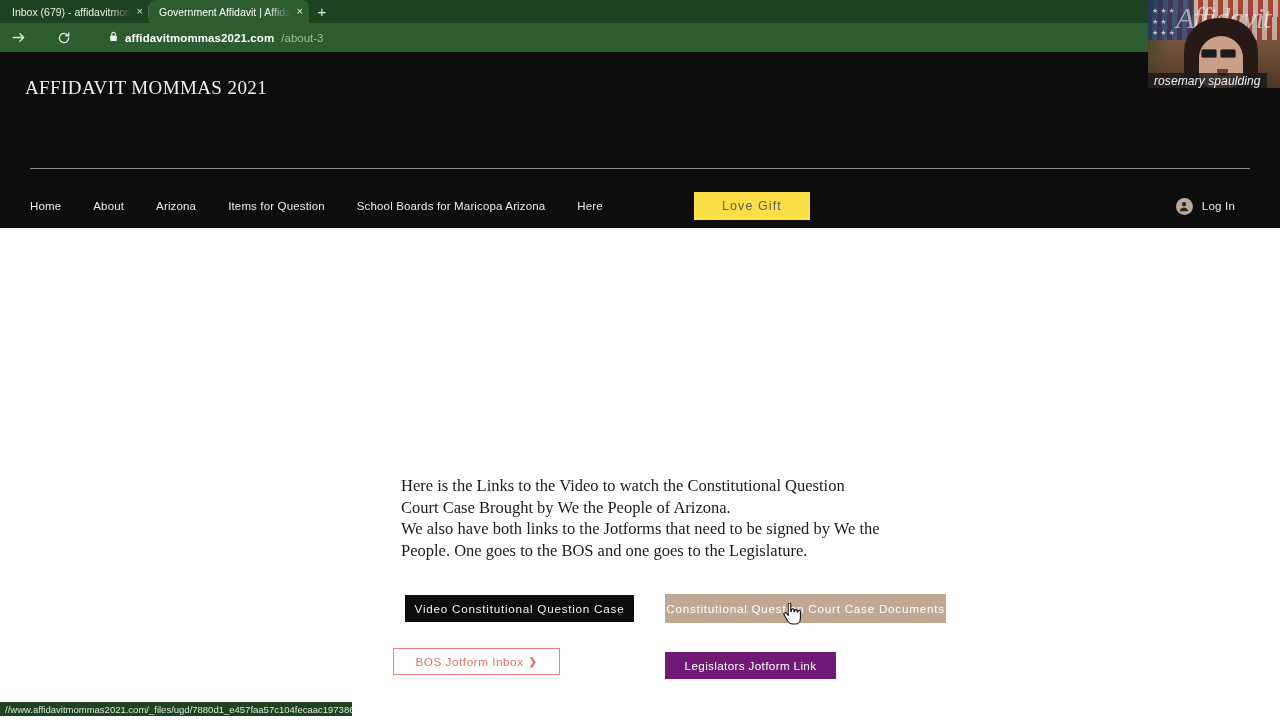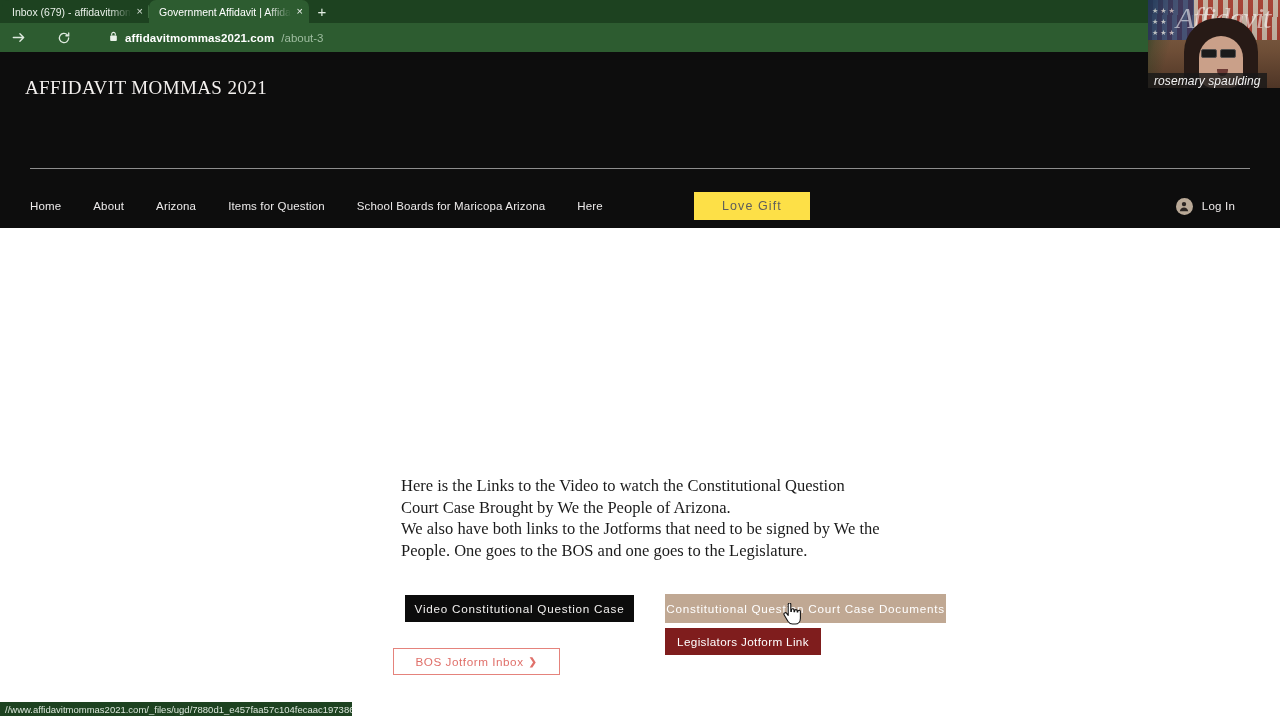--- a/index.html
+++ b/index.html
@@ -120,22 +120,22 @@
     left:665px; top:366px; width:281px; height:29px;
     background:#c0a893; color:#ffffff;
   }
   #btn-bos-jotform {
     left:393px; top:420px; width:167px; height:27px;
     background:#ffffff; color:#e0706a; border:1px solid #e5837c;
     gap:5px; letter-spacing:.55px;
   }
   #btn-bos-jotform .chev { font-size:10px; font-weight:bold; }
   #btn-legislators-jotform {
-    left:665px; top:400px; width:156px; height:27px;
-    background:#7f1d1d; color:#ffffff; letter-spacing:.35px;
+    left:665px; top:424px; width:171px; height:27px;
+    background:#701a75; color:#ffffff; letter-spacing:.35px;
   }
 
   
   #cursor-hand { position:absolute; left:783px; top:375px; }
 
   
   #status-bar {
     position:absolute; left:0; bottom:0; height:14px;
     background:#1d4220; color:#dbe6db;
     font-size:9.5px; display:flex; align-items:center;

